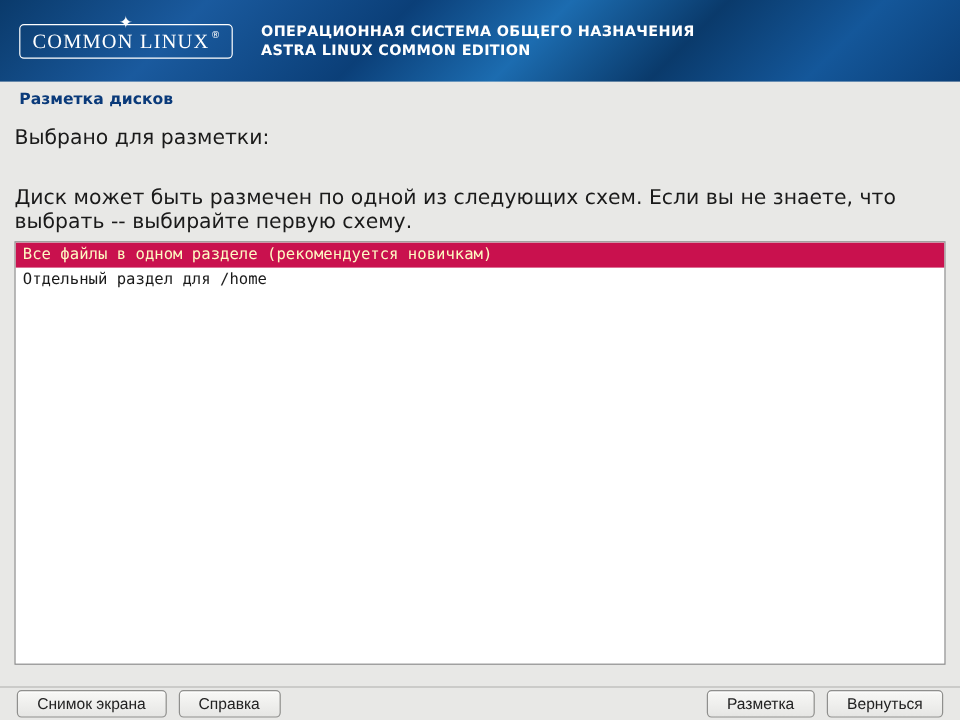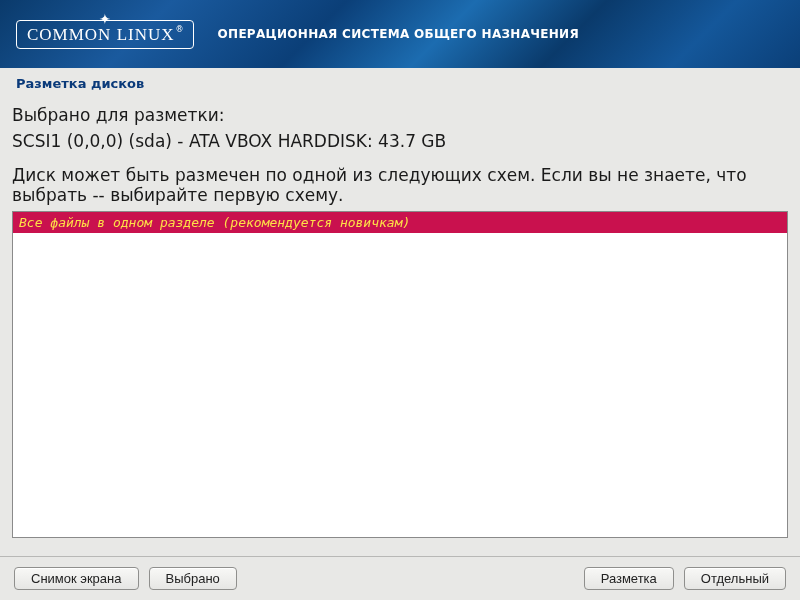--- a/index.html
+++ b/index.html
@@ -72,26 +72,25 @@
   }
   .option {
     padding: 3px 6px;
     font-family: "DejaVu Sans Mono", monospace;
     font-size: 13px;
     white-space: pre;
     cursor: pointer;
   }
   .option.selected {
     background: #c9114e;
-    color: #fde047;
-    font-style: italic;
+    color: #fef9c3;
   }
 
   .footer {
-    height: 44px;
+    height: 28px;
     border-top: 1px solid #b8b8b6;
     display: flex;
     align-items: center;
     padding: 0 14px;
     gap: 10px;
   }
   .spacer { flex: 1; }
   button.btn {
     background: linear-gradient(#f8f8f6, #e6e6e4);
     border: 1px solid #8f8f8d;
@@ -106,33 +105,34 @@
 </head>
 <body>
 
 <div class="header">
   <div class="logo-box">
     <span class="logo-star">✦</span>
     <span class="logo-text">COMMON LINUX</span><span class="logo-reg">®</span>
   </div>
   <div class="header-titles">
     <div class="header-title1">ОПЕРАЦИОННАЯ СИСТЕМА ОБЩЕГО НАЗНАЧЕНИЯ</div>
+    <div class="header-title2">ASTRA LINUX COMMON EDITION</div>
   </div>
 </div>
 
 <div class="content">
   <div class="page-title">Разметка дисков</div>
   <div class="line">Выбрано для разметки:</div>
-  <div class="line">SCSI1 (0,0,0) (sda) - ATA VBOX HARDDISK: 43.7 GB</div>
-  <div class="line" style="margin-top:8px">Диск может быть размечен по одной из следующих схем. Если вы не знаете, что выбрать -- выбирайте первую схему.</div>
+  <div class="line" style="margin-top:24px">Диск может быть размечен по одной из следующих схем. Если вы не знаете, что выбрать -- выбирайте первую схему.</div>
 
   <div class="listbox">
     <div class="option selected">Все файлы в одном разделе (рекомендуется новичкам)</div>
+    <div class="option">Отдельный раздел для /home</div>
   </div>
 </div>
 
 <div class="footer">
   <button class="btn">Снимок экрана</button>
-  <button class="btn">Выбрано</button>
+  <button class="btn">Справка</button>
   <div class="spacer"></div>
   <button class="btn">Разметка</button>
-  <button class="btn">Отдельный</button>
+  <button class="btn">Вернуться</button>
 </div>
 
 </body></html>

